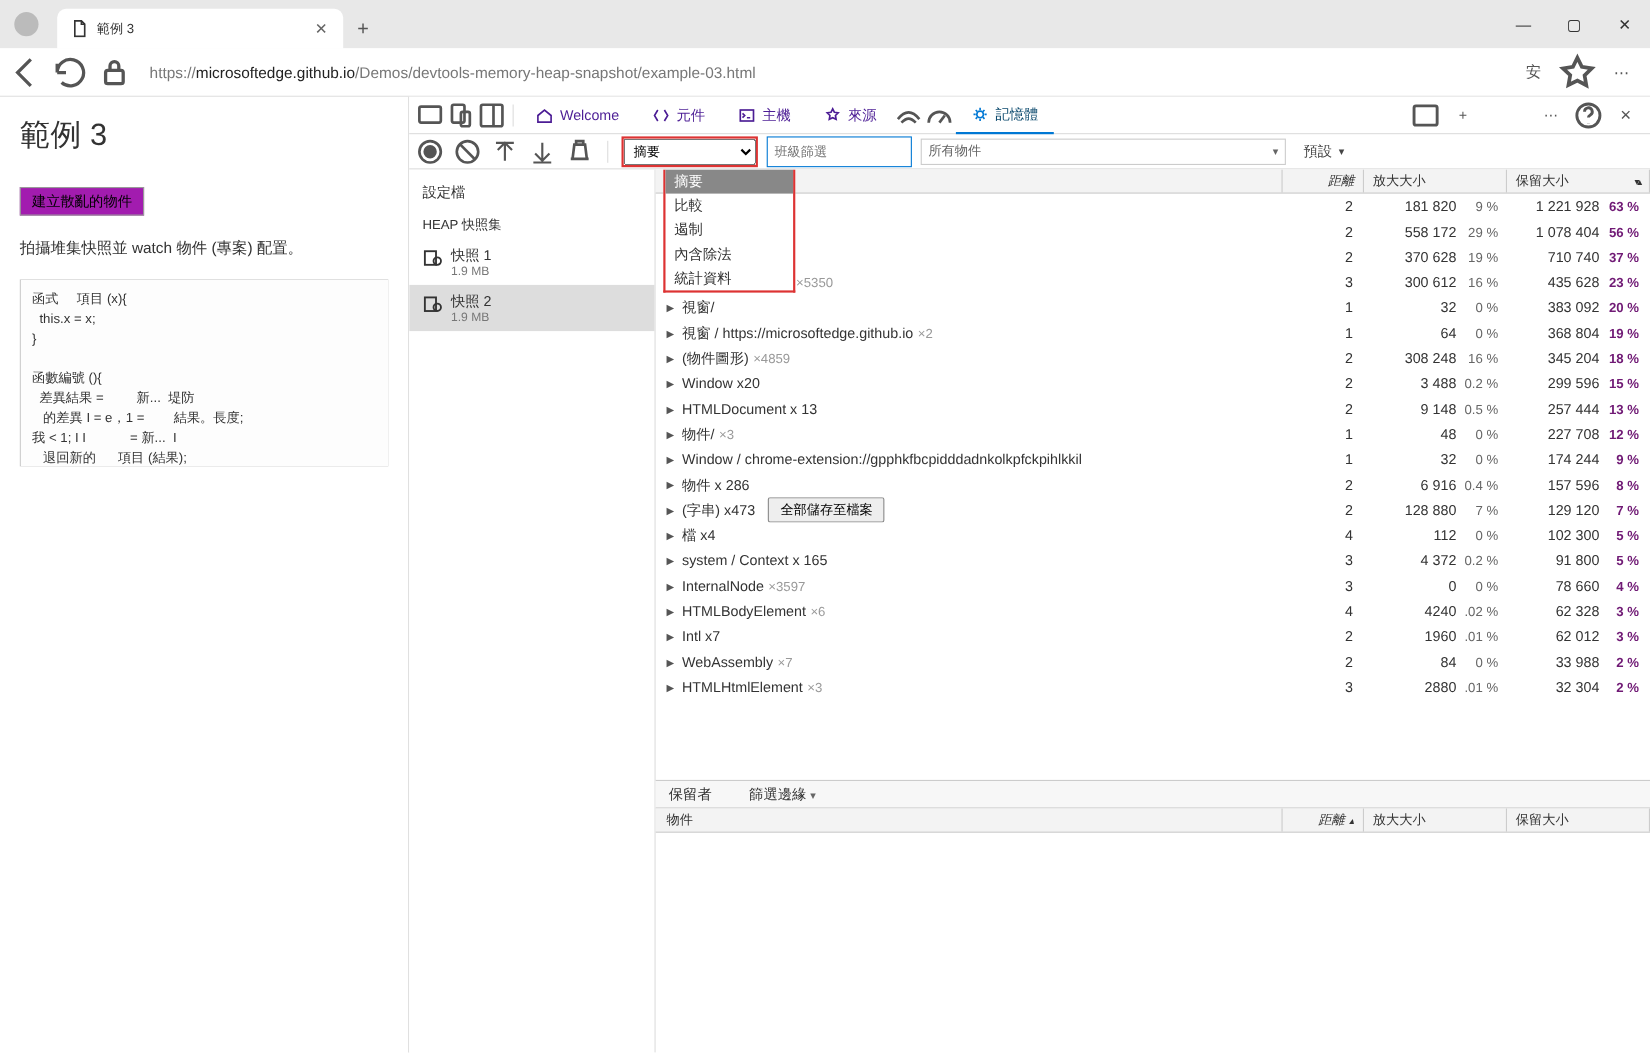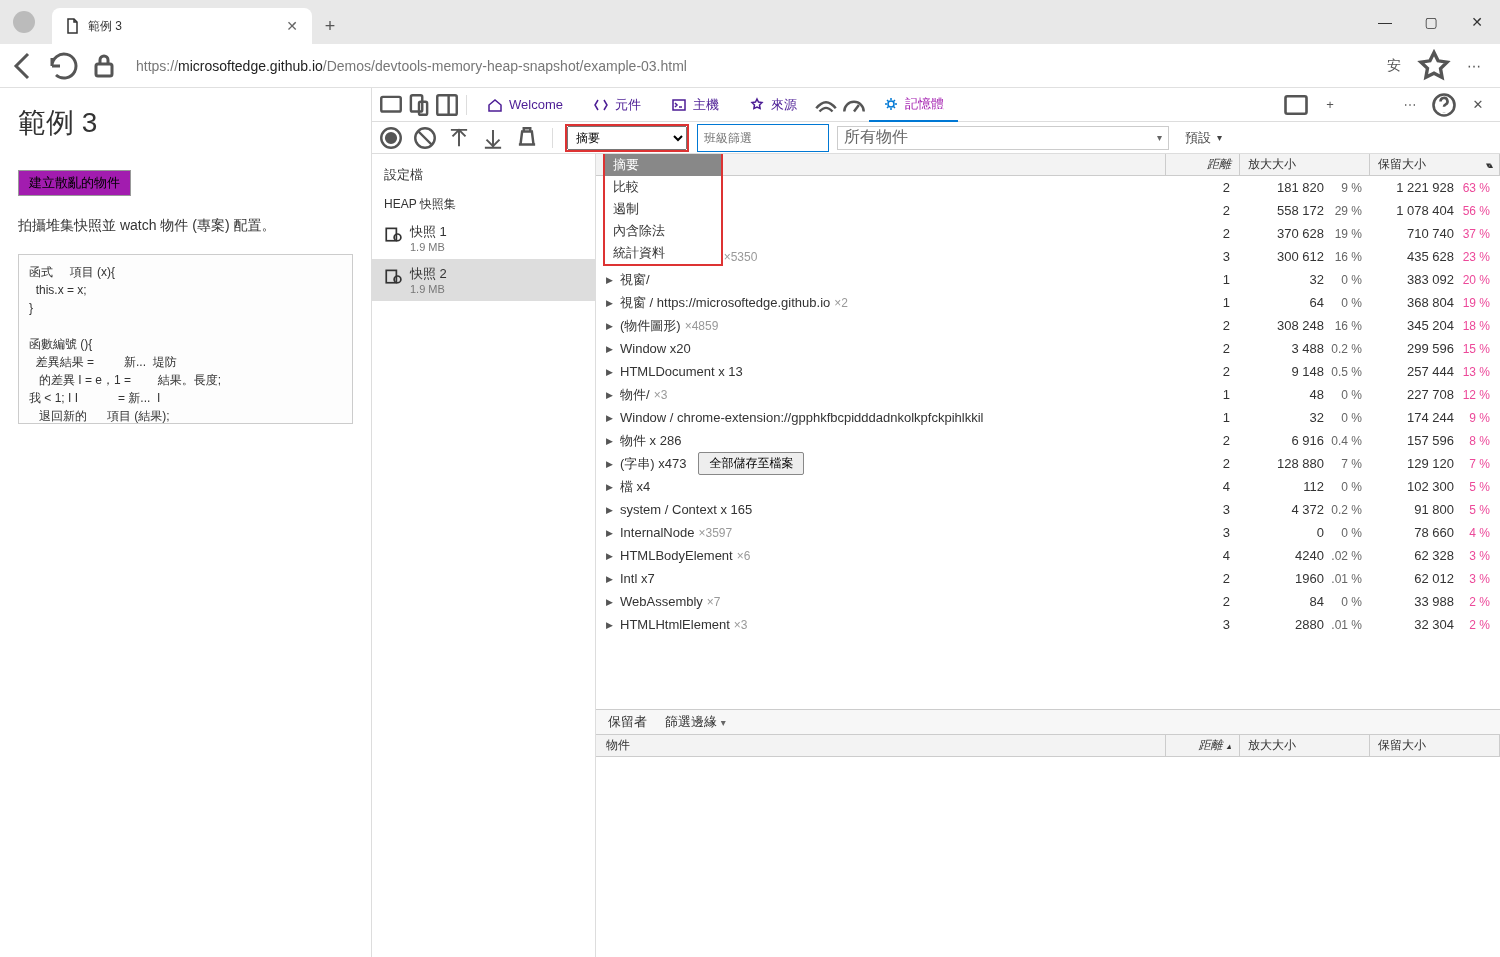--- a/index.html
+++ b/index.html
@@ -32,32 +32,32 @@
 .page-pane h1 { font-size:28px; font-weight:400; margin-bottom:28px; }
 .page-pane h2 { font-size:20px; font-weight:400; margin-bottom:20px; }
 .page-pane button.demo { border:1px solid #999; background:#a21caf; padding:3px 10px; font-size:13px; margin-bottom:18px; }
 .page-pane p.instr { font-size:14px; line-height:1.6; margin-bottom:18px; }
 .codebox { border:1px solid #ccc; background:#fdfdfd; height:170px; padding:8px 10px; font-family:Liberation Sans, sans-serif; font-size:12px; white-space:pre-wrap; overflow-y:scroll; line-height:1.5; }
 
 
 .devtools { flex:1; display:flex; flex-direction:column; background:#fff; }
 .dt-tabs { height:34px; border-bottom:1px solid #ddd; display:flex; align-items:center; padding-left:6px; gap:2px; }
 .dt-tab { padding:0 14px; height:34px; display:flex; align-items:center; gap:6px; font-size:13px; color:#4c1d95; }
-.dt-tab.active { border-bottom:2px solid #0078d4; color:#a21caf; }
+.dt-tab.active { border-bottom:2px solid #0078d4; color:#0c4a6e; }
 .dt-tab svg, .dt-icon svg { width:16px; height:16px; }
 .dt-sep { width:1px; height:20px; background:#ddd; margin:0 4px; }
 .dt-right { margin-left:auto; display:flex; align-items:center; gap:6px; padding-right:8px; }
 .dt-right div { width:28px; height:28px; display:flex; align-items:center; justify-content:center; color:#555; }
 
 .dt-toolbar { height:32px; border-bottom:1px solid #ddd; display:flex; align-items:center; padding:0 6px; gap:8px; }
 .tb-btn { width:26px; height:26px; display:flex; align-items:center; justify-content:center; color:#555; }
 .tb-select { position:relative; border:2px solid #d33; }
 .tb-select select { height:24px; width:120px; font-size:12px; padding:0 4px; }
 .tb-input { height:28px; width:132px; border:1px solid #0078d4; font-size:12px; padding:0 6px; }
-.tb-filter { flex:1; max-width:332px; height:24px; border:1px solid #ccc; font-size:16px; padding:0 6px; display:flex; align-items:center; color:#666; position:relative; }
+.tb-filter { flex:1; max-width:332px; height:24px; border:1px solid #ccc; font-size:12px; padding:0 6px; display:flex; align-items:center; color:#666; position:relative; }
 .tb-filter::after { content:"▾"; position:absolute; right:6px; font-size:10px; color:#666; }
 .tb-default { display:flex; align-items:center; gap:6px; font-size:13px; color:#444; padding:0 8px; }
 
 .dt-body { flex:1; display:flex; overflow:hidden; }
 .profile-list { width:224px; border-right:1px solid #ddd; padding:8px 0; }
 .profile-list .header { font-size:13px; padding:4px 12px 8px; }
 .profile-list .subhead { font-size:12px; padding:4px 12px; color:#333; }
 .snapshot { display:flex; align-items:flex-start; gap:8px; padding:6px 12px; }
 .snapshot.active { background:#ddd; }
 .snapshot .sn-icon { width:18px; height:18px; margin-top:2px; }
@@ -75,29 +75,29 @@
 
 .heap-rows { flex:1; overflow:auto; font-size:13px; }
 .row { display:flex; height:23px; align-items:center; }
 .row .name { flex:1; display:flex; align-items:center; padding-left:10px; gap:4px; white-space:nowrap; overflow:hidden; }
 .row .tri { font-size:9px; color:#555; width:10px; }
 .row .dim { color:#999; font-size:12px; }
 .row .dist { width:74px; text-align:right; padding-right:10px; }
 .row .shal { width:88px; text-align:right; padding-right:4px; }
 .row .shalp { width:42px; text-align:right; padding-right:8px; color:#666; font-size:12px; }
 .row .ret { width:88px; text-align:right; padding-right:4px; }
-.row .retp { width:42px; text-align:right; padding-right:10px; color:#ec4899; font-size:12px; }
+.row .retp { width:42px; text-align:right; padding-right:10px; color:#701a75; font-size:12px;font-weight:bold; }
 .savebtn { border:1px solid #888; background:#eee; padding:2px 10px; font-size:12px; margin-left:8px; border-radius:2px; }
 
 
 .dd-overlay { position:absolute; top:0; left:7px; width:120px; background:#fff; border:2px solid #d33; border-top:none; z-index:20; }
 .dd-overlay div { padding:2px 8px; font-size:13px; }
 .dd-overlay div.sel { background:#888; color:#fff; }
 
-.retainers { height:26px; border-top:1px solid #ccc; border-bottom:1px solid #ccc; display:flex; align-items:center; padding:0 12px; gap:18px; font-size:13px; background:#f7f7f7; }
+.retainers { height:26px; border-top:1px solid #ccc; border-bottom:1px solid #ccc; display:flex; align-items:center; padding:0 12px; gap:34px; font-size:13px; background:#f7f7f7; }
 .retainers .dd { font-size:10px; color:#666; }
 .retain-cols { display:flex; height:22px; border-bottom:1px solid #ccc; background:#f3f3f3; font-size:12px; }
 .retain-cols div { border-right:1px solid #ccc; display:flex; align-items:center; padding:0 8px; }
 .retain-cols .c1 { flex:1; padding-left:10px; }
 .retain-body { height:200px; }
 
 svg { fill:none; stroke:currentColor; stroke-width:1.5; }
 </style>
 </head>
 <body>

